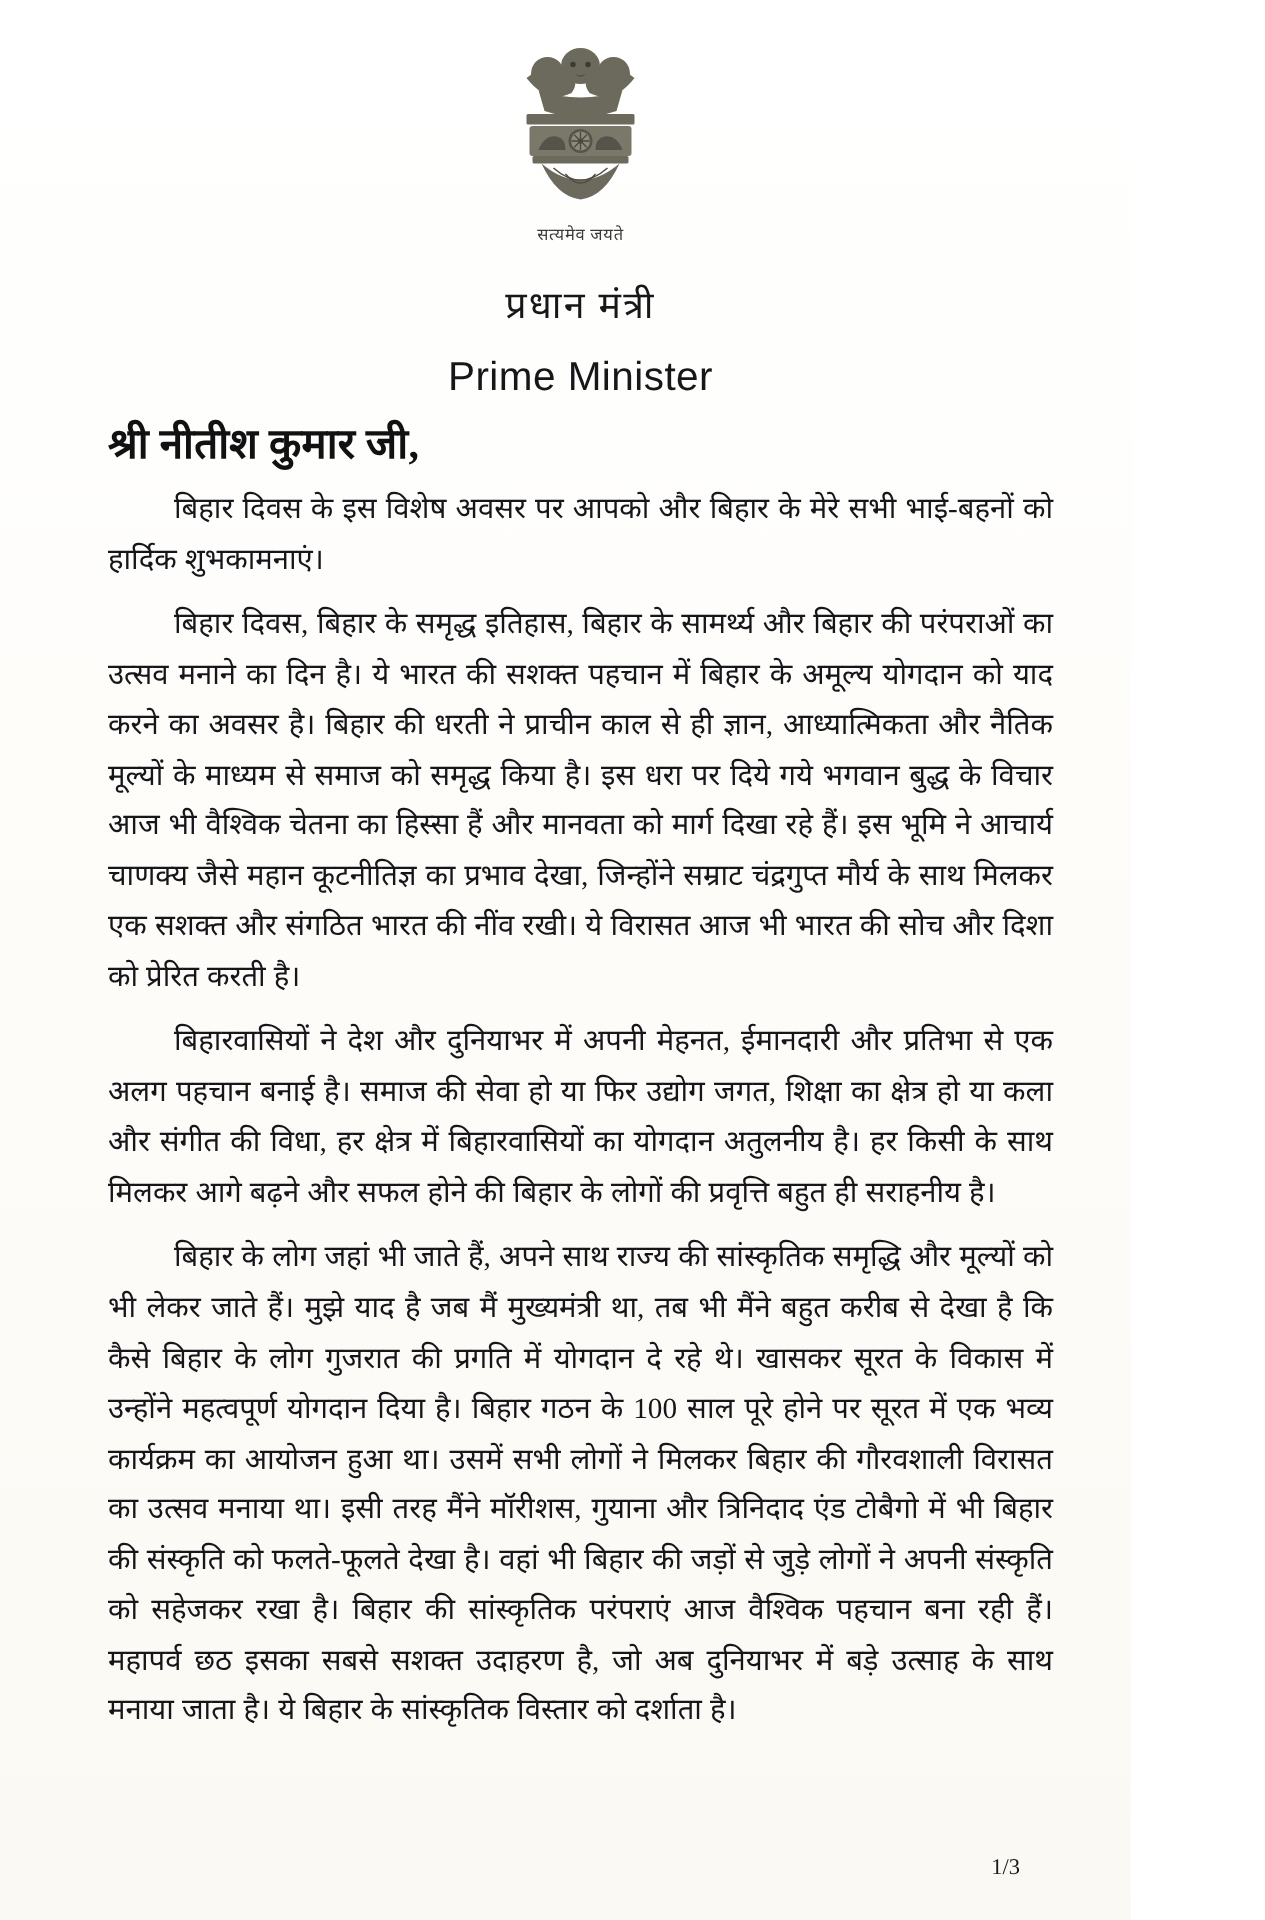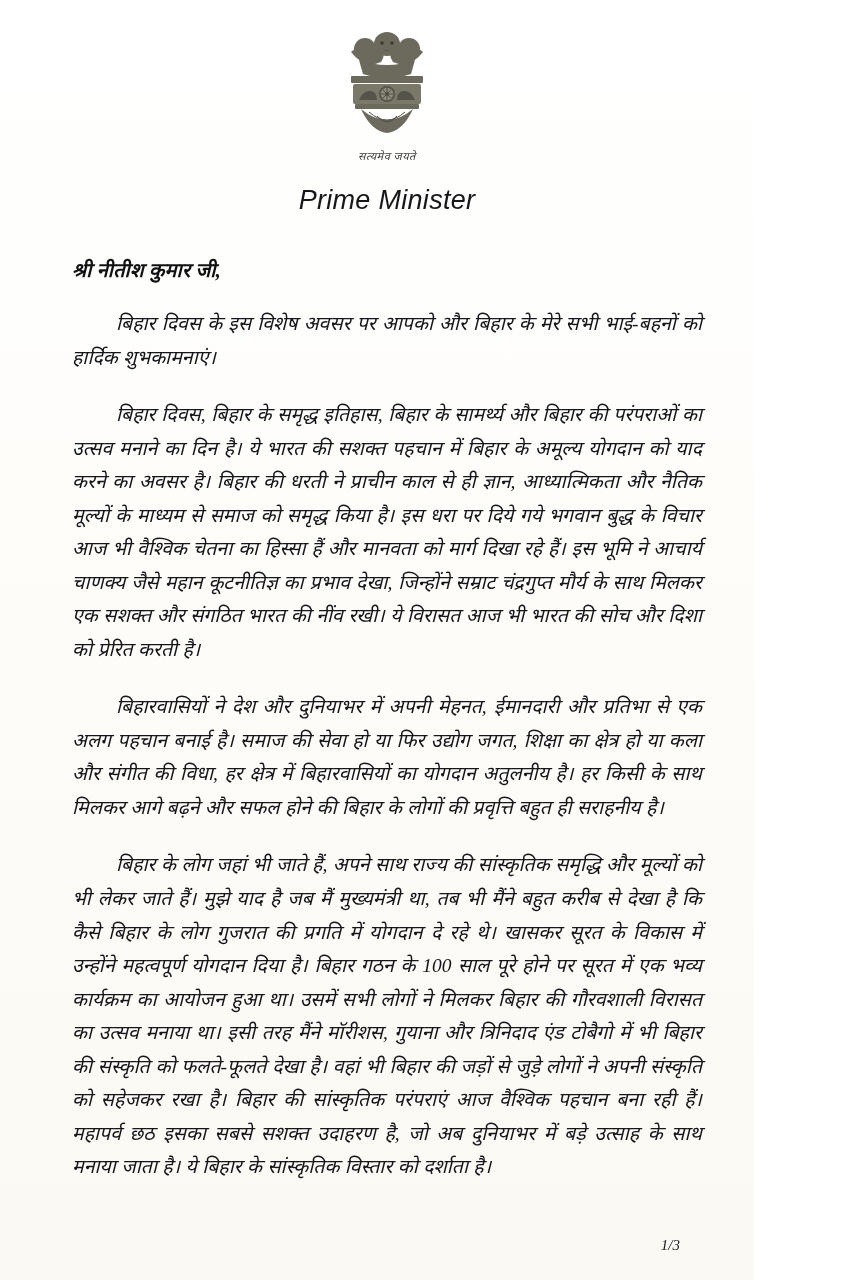--- a/index.html
+++ b/index.html
@@ -16,21 +16,20 @@
     overflow: hidden;
   }
   .page {
     width: 754px;
     height: 1280px;
     box-sizing: border-box;
     padding: 18px 52px 0 72px;
     background: #fdfcfa;
     background-image: linear-gradient(to bottom, #ffffff 0%, #fdfcf8 55%, #fbf9f4 100%);
     position: relative;
-    font-style: italic;
   }
 
   
   .emblem-wrap {
     display: flex;
     flex-direction: column;
     align-items: center;
     margin-top: 6px;
   }
   .emblem {
@@ -55,53 +54,53 @@
   .title-hi {
     font-family: "Liberation Serif", serif;
     font-size: 25px;
     letter-spacing: 1.5px;
     color: #17171a;
   }
   .title-en {
     font-family: "Liberation Sans", sans-serif;
     font-size: 27px;
     color: #17171a;
-    margin-top: 4px;
+    margin-top: 17px;
     letter-spacing: 0.3px;
   }
 
   
   .dateline {
     margin-top: 26px;
     text-align: right;
     font-family: "Liberation Serif", serif;
     font-size: 19px;
     line-height: 1.55;
     color: #17171a;
     padding-right: 6px;
   }
 
   
   .salutation {
-    margin-top: 40px;
+    margin-top: 8px;
     font-family: "Liberation Serif", serif;
-    font-size: 20px;
+    font-size: 28px;
     font-weight: bold;
     color: #111;
     letter-spacing: 0.2px;
   }
 
   
   .body-text p {
     font-family: "Liberation Serif", serif;
     font-size: 19.5px;
     line-height: 1.72;
     text-align: justify;
     text-justify: inter-word;
-    margin: 24px 0 0 0;
+    margin: 10px 0 0 0;
     text-indent: 44px;
     color: #15151a;
     word-spacing: 0.5px;
   }
 
   
   .page-number {
     position: absolute;
     right: 74px;
     bottom: 26px;
@@ -153,20 +152,21 @@
           <path d="M28 85 q26 22 52 0 q-10 22 -26 24 q-16 -2 -26 -24 z" fill="#6b6a5c"></path>
           <path d="M36 88 q18 16 36 0" fill="none" stroke="#514f45" stroke-width="1"></path>
           <path d="M44 92 q10 12 20 0" fill="none" stroke="#514f45" stroke-width="1"></path>
         </g>
       </svg>
     </div>
     <div class="emblem-motto">सत्यमेव जयते</div>
   </div>
 
   <div class="title-block">
+    <div class="title-hi">प्रधान मंत्री</div>
     <div class="title-en">Prime Minister</div>
   </div>
 
 
   <div class="salutation">श्री नीतीश कुमार जी,</div>
 
   <div class="body-text">
     <p>बिहार दिवस के इस विशेष अवसर पर आपको और बिहार के मेरे सभी भाई-बहनों को हार्दिक शुभकामनाएं।</p>
     <p>बिहार दिवस, बिहार के समृद्ध इतिहास, बिहार के सामर्थ्य और बिहार की परंपराओं का उत्सव मनाने का दिन है। ये भारत की सशक्त पहचान में बिहार के अमूल्य योगदान को याद करने का अवसर है। बिहार की धरती ने प्राचीन काल से ही ज्ञान, आध्यात्मिकता और नैतिक मूल्यों के माध्यम से समाज को समृद्ध किया है। इस धरा पर दिये गये भगवान बुद्ध के विचार आज भी वैश्विक चेतना का हिस्सा हैं और मानवता को मार्ग दिखा रहे हैं। इस भूमि ने आचार्य चाणक्य जैसे महान कूटनीतिज्ञ का प्रभाव देखा, जिन्होंने सम्राट चंद्रगुप्त मौर्य के साथ मिलकर एक सशक्त और संगठित भारत की नींव रखी। ये विरासत आज भी भारत की सोच और दिशा को प्रेरित करती है।</p>
     <p>बिहारवासियों ने देश और दुनियाभर में अपनी मेहनत, ईमानदारी और प्रतिभा से एक अलग पहचान बनाई है। समाज की सेवा हो या फिर उद्योग जगत, शिक्षा का क्षेत्र हो या कला और संगीत की विधा, हर क्षेत्र में बिहारवासियों का योगदान अतुलनीय है। हर किसी के साथ मिलकर आगे बढ़ने और सफल होने की बिहार के लोगों की प्रवृत्ति बहुत ही सराहनीय है।</p>

